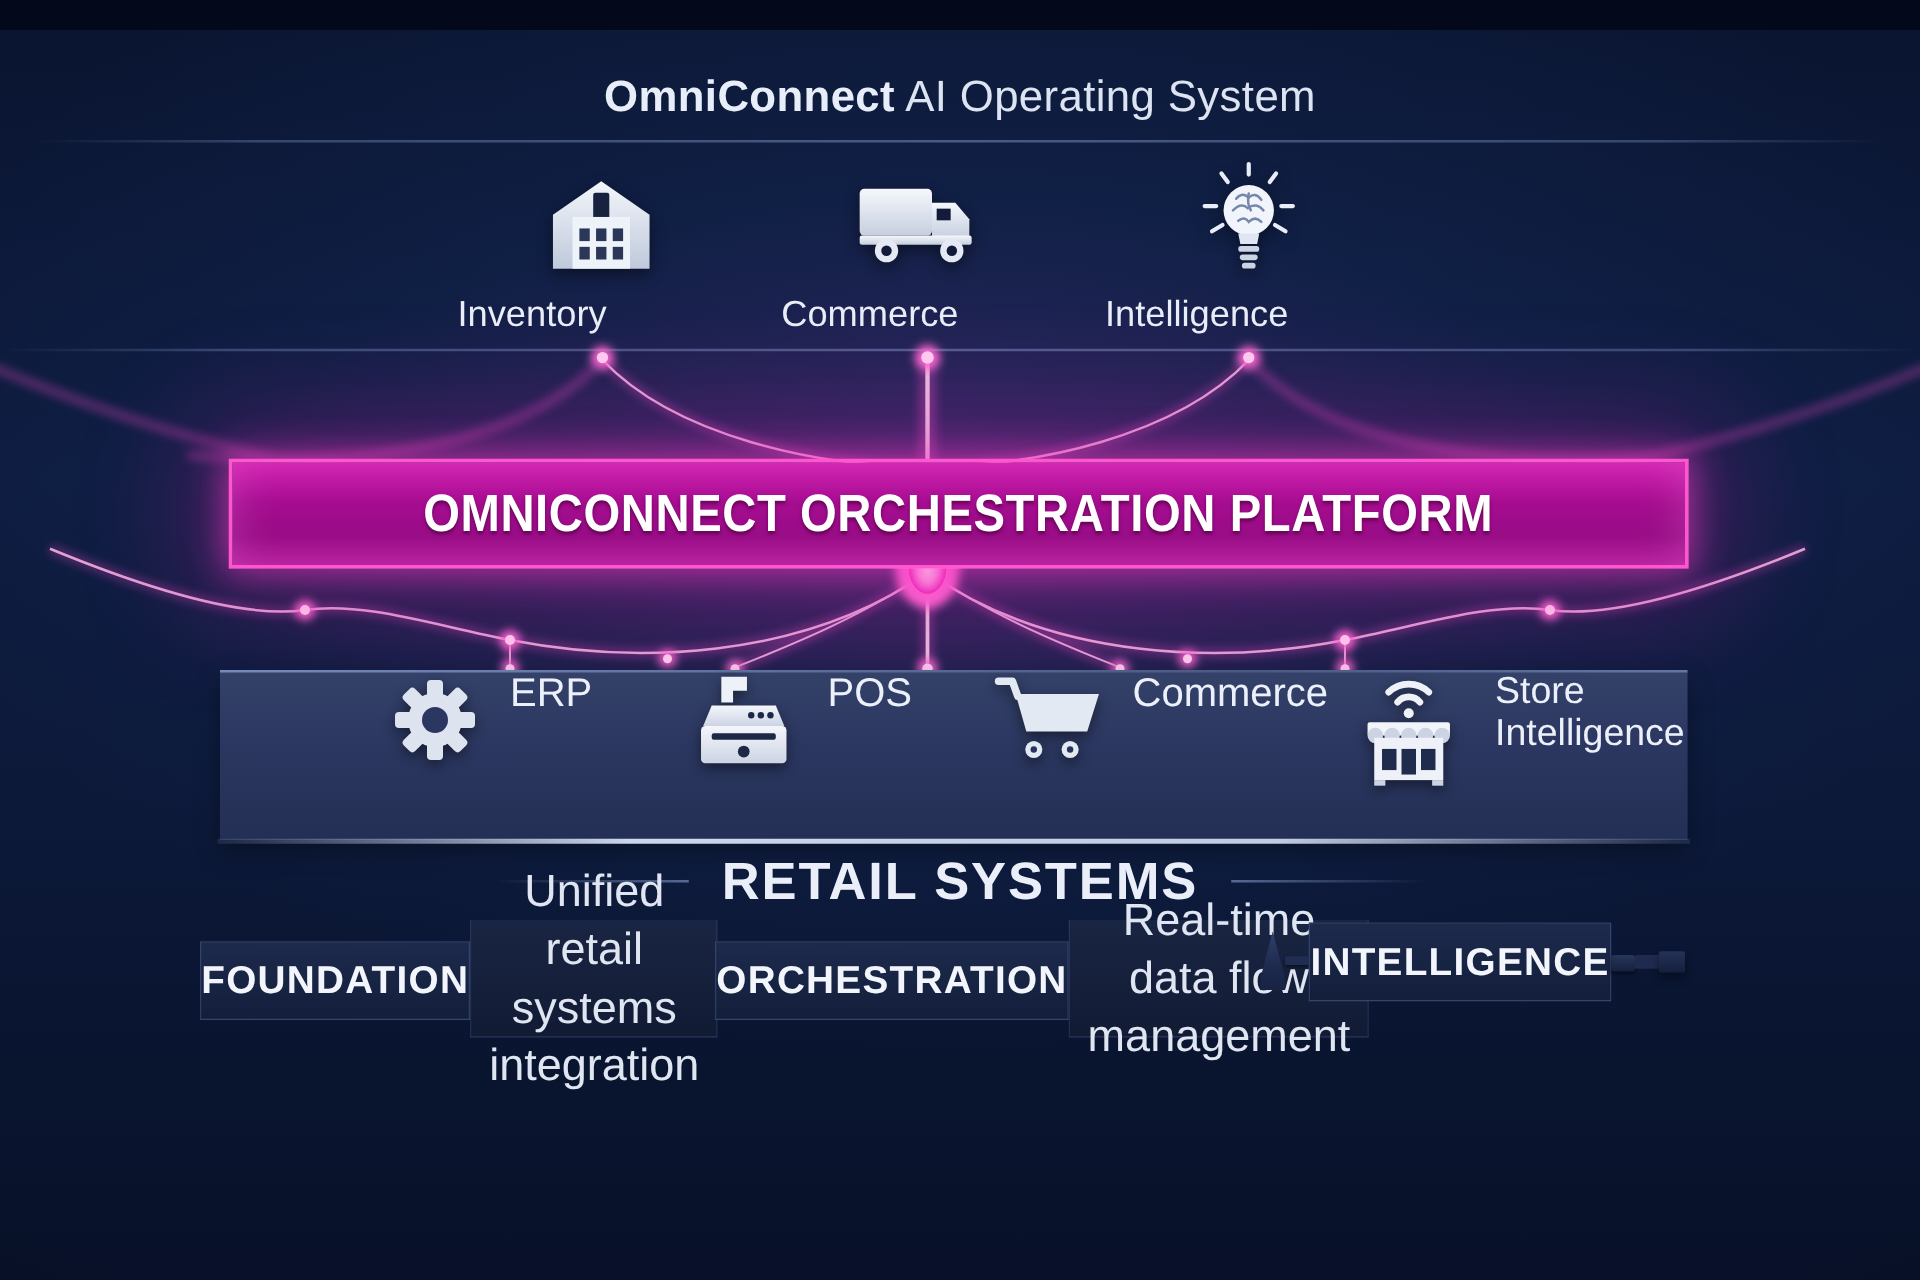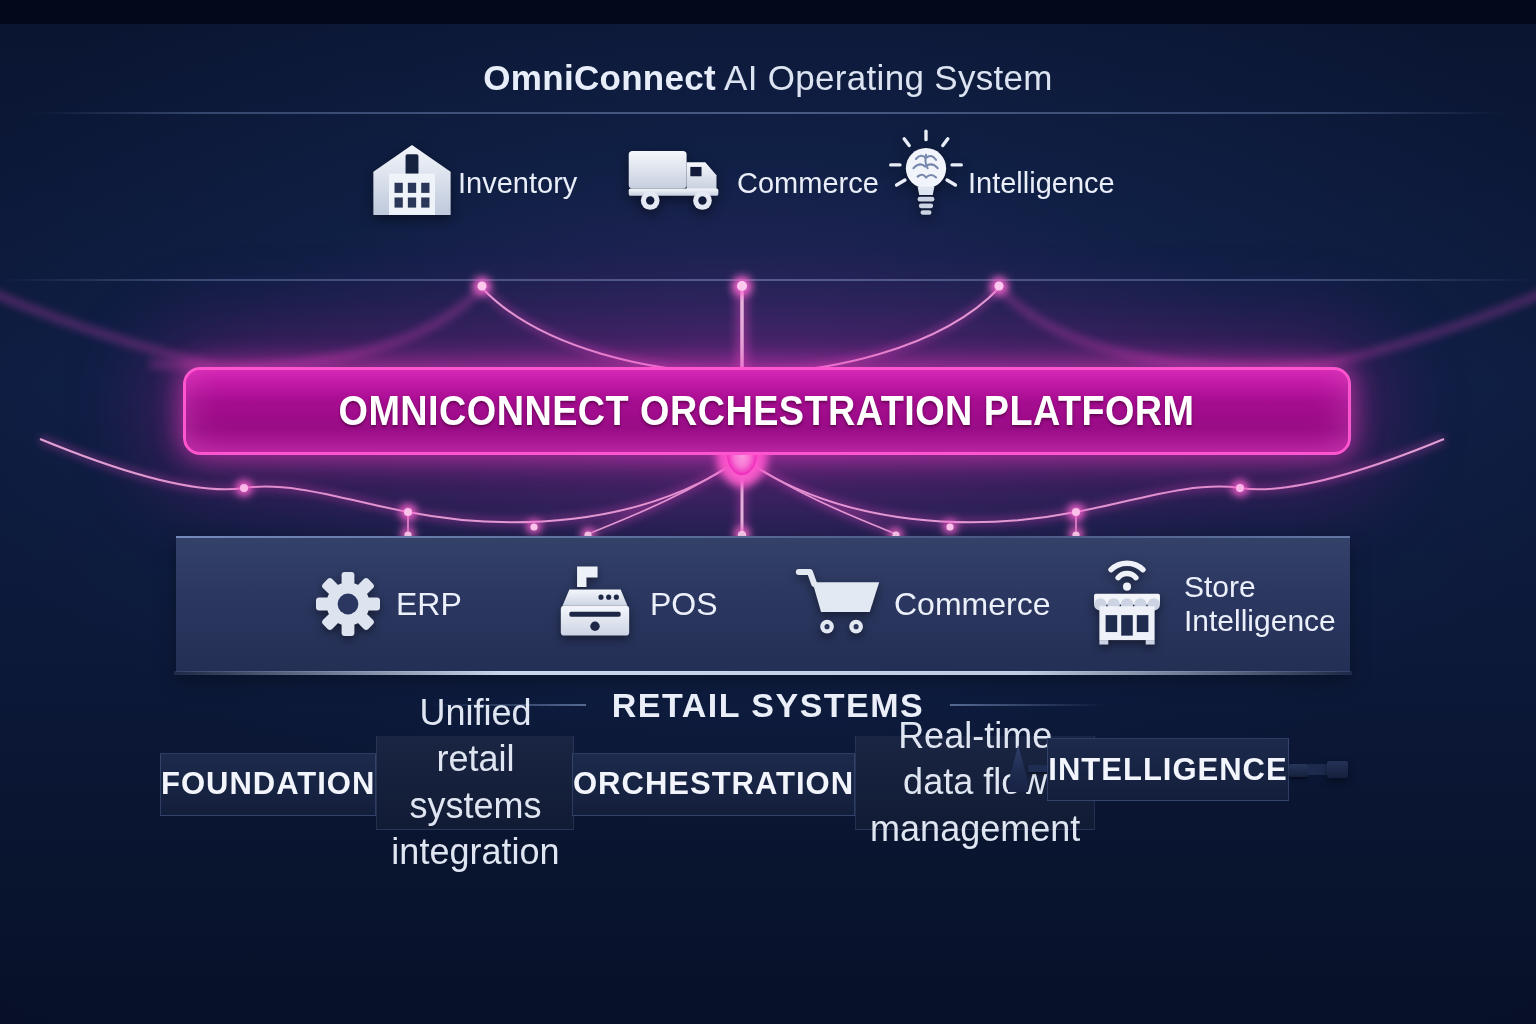--- a/index.html
+++ b/index.html
@@ -17,58 +17,58 @@
   }
   
   .title{position:absolute;top:34px;left:0;right:0;text-align:center;
     font-size:35px;letter-spacing:.3px;color:#dce3f1;}
   .title .brand{font-weight:700;color:#e8eef9;}
   .hairline{position:absolute;height:2px;pointer-events:none;
     background:linear-gradient(90deg,transparent,rgba(150,178,228,.30) 12%,rgba(165,190,235,.38) 50%,rgba(150,178,228,.30) 88%,transparent);}
   .hl-top{top:88px;left:30px;right:30px;}
   .hl-mid{top:255px;left:0;right:0;}
   
-  .cap{position:absolute;top:106px;width:230px;display:flex;flex-direction:row;align-items:center;}
+  .cap{position:absolute;top:106px;width:230px;display:flex;flex-direction:column;}
   .cap-1{left:366px}.cap-2{left:625px}.cap-3{left:884px}
   .cap-icon{height:100px;display:flex;align-items:center;justify-content:center;
     filter:drop-shadow(0 4px 6px rgba(0,0,0,.45));}
   .cap-label{margin-top:6px;font-size:29px;color:#e9eef8;}
   
   .network{position:absolute;left:0;top:0;width:1536px;height:1024px;pointer-events:none;}
   .net-soft{stroke:#ff4fd0;fill:none;opacity:.32;}
   .net-core{stroke:#ffb7e9;fill:none;opacity:.85;}
   
-  .banner{position:absolute;left:183px;top:343px;width:1168px;height:88px;border-radius:17px;
+  .banner{position:absolute;left:183px;top:343px;width:1168px;height:88px;border-radius:0;
     border:3px solid #ff55cf;box-sizing:border-box;
     background:linear-gradient(180deg,#cf17ae 0%,#a50d90 40%,#980b86 72%,#b01297 100%);
     box-shadow:0 0 26px 4px rgba(255,60,200,.55),0 0 95px 24px rgba(216,28,172,.33),inset 0 0 34px rgba(255,170,235,.25);
     display:flex;align-items:center;justify-content:center;}
   .banner-text{display:inline-block;transform:scaleX(.9);font-size:42px;font-weight:800;
     letter-spacing:.5px;color:#ffffff;white-space:nowrap;text-shadow:0 2px 3px rgba(70,0,55,.65);}
   
   .panel{position:absolute;left:176px;top:512px;width:1174px;height:136px;box-sizing:border-box;
     background:linear-gradient(180deg,#344169 0%,#2b3760 45%,#242f55 100%);
     box-shadow:0 8px 18px rgba(0,0,0,.35);}
   .panel::before{content:'';position:absolute;left:0;top:0;width:100%;height:2px;
     background:linear-gradient(90deg,rgba(170,198,252,.55),rgba(170,198,252,.18) 70%,rgba(170,198,252,.4));}
   .panel::after{content:'';position:absolute;left:-2px;bottom:-3px;width:1178px;height:4px;
     background:linear-gradient(90deg,rgba(160,190,250,.12),rgba(222,235,255,.9) 28%,rgba(222,235,255,.85) 72%,rgba(160,190,250,.12));}
-  .sys{position:absolute;top:0;height:100%;display:flex;align-items:center;gap:8px;}
+  .sys{position:absolute;top:0;height:100%;display:flex;align-items:flex-start;gap:20px;}
   .sys-icon{display:flex;align-items:center;justify-content:center;
     filter:drop-shadow(0 4px 5px rgba(0,0,0,.45));}
   .sys-label{font-size:32px;color:#ebf0fa;}
   .sys-erp{left:132px}.sys-pos{left:372px}.sys-commerce{left:616px}.sys-store{left:902px}
   .sys-store .sys-label{width:170px;line-height:1.12;font-size:30px;}
   
   .caption-row{position:absolute;top:658px;left:0;right:0;height:46px;
     display:flex;align-items:center;justify-content:center;gap:26px;}
   .cap-line{width:155px;height:2px;}
   .cap-line.l{background:linear-gradient(90deg,transparent,rgba(158,184,232,.5));}
   .cap-line.r{background:linear-gradient(90deg,rgba(158,184,232,.5),transparent);}
-  .caption-text{font-size:34px;font-weight:700;letter-spacing:1.5px;color:#e9eef9;}
+  .caption-text{font-size:42px;font-weight:700;letter-spacing:1.5px;color:#e9eef9;}
   
   .pillar{position:absolute;top:712px;width:340px;display:flex;flex-direction:row;align-items:center;}
   .pillar-1{left:160px}.pillar-2{left:572px}.pillar-3{left:1008px}
   .roof{width:340px;height:47px;
     clip-path:polygon(50% 0%,96% 76%,100% 100%,0% 100%,4% 76%);
     background:linear-gradient(180deg,#31406c 0%,#1d2a4e 60%,#182345 100%);}
   .roof-lip{width:318px;height:7px;background:#202d52;border-radius:1px;box-shadow:0 2px 3px rgba(0,0,0,.5);}
   .p-header{width:292px;height:63px;margin-top:2px;box-sizing:border-box;
     background:linear-gradient(180deg,#1d2a4c,#131e3b);
     border:1px solid rgba(135,165,228,.22);

